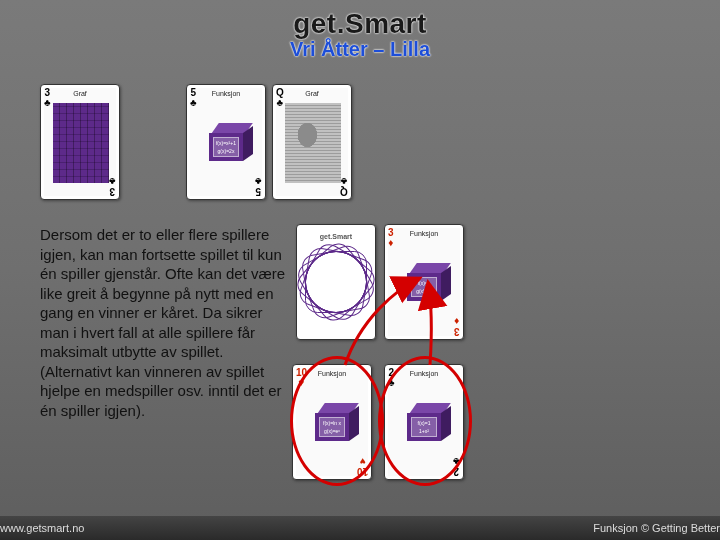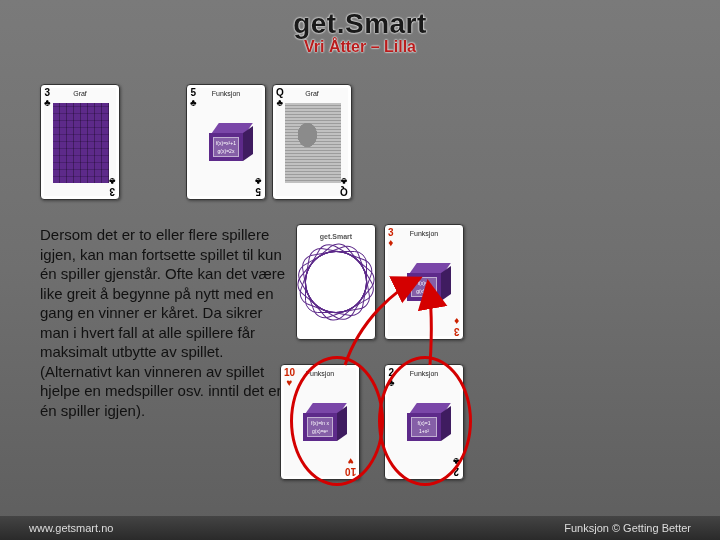--- a/index.html
+++ b/index.html
@@ -15,23 +15,23 @@
     padding-top: 8px;
   }
   .title {
     font-size: 28px;
     font-weight: bold;
     color: #1a1a1a;
     text-shadow: 0 0 2px #fff, 0 0 2px #fff;
     letter-spacing: 0.5px;
   }
   .subtitle {
-    font-size: 16px;
+    font-size: 20px;
     font-weight: bold;
-    color: #b91c1c;
+    color: #1d4ed8;
     text-shadow: 0 0 2px #fff, 0 0 2px #fff;
     margin-top: -2px;
   }
   .body-text {
     position: absolute;
     left: 40px;
     top: 225px;
     width: 248px;
     font-size: 15px;
     line-height: 1.3;
@@ -177,21 +177,21 @@
   .footer {
     position: absolute;
     left: 0; right: 0; bottom: 0;
     height: 24px;
     background: linear-gradient(to bottom, #444, #2a2a2a);
     color: #ddd;
     font-size: 11px;
     display: flex;
     justify-content: space-between;
     align-items: center;
-    padding: 0 29px;
+    padding: 0 0;
   }
 </style>
 </head>
 <body>
 
 <div class="title-block">
   <div class="title">get.Smart</div>
   <div class="subtitle">Vri Åtter – Lilla</div>
 </div>
 
@@ -249,21 +249,21 @@
       <div class="face-front"></div>
       <div class="face-side"></div>
     <div class="panel">
         <span>f(x)=x</span>
         <span>g(x)=x²</span>
       </div>
   </div>
   <div class="corner-br"><span class="rank">3</span><br><span class="suit">♦</span></div>
 </div>
 
-<div class="card hearts" style="left:280px; top:364px;">
+<div class="card hearts" style="left:292px; top:364px;">
   <div class="corner-tl"><span class="rank">10</span><br><span class="suit">♥</span></div>
   <div class="label-top">Funksjon</div>
   <div class="cube">
     <div class="face-top"></div>
       <div class="face-front"></div>
       <div class="face-side"></div>
     <div class="panel">
         <span>f(x)=ln x</span>
         <span>g(x)=eˣ</span>
       </div>

